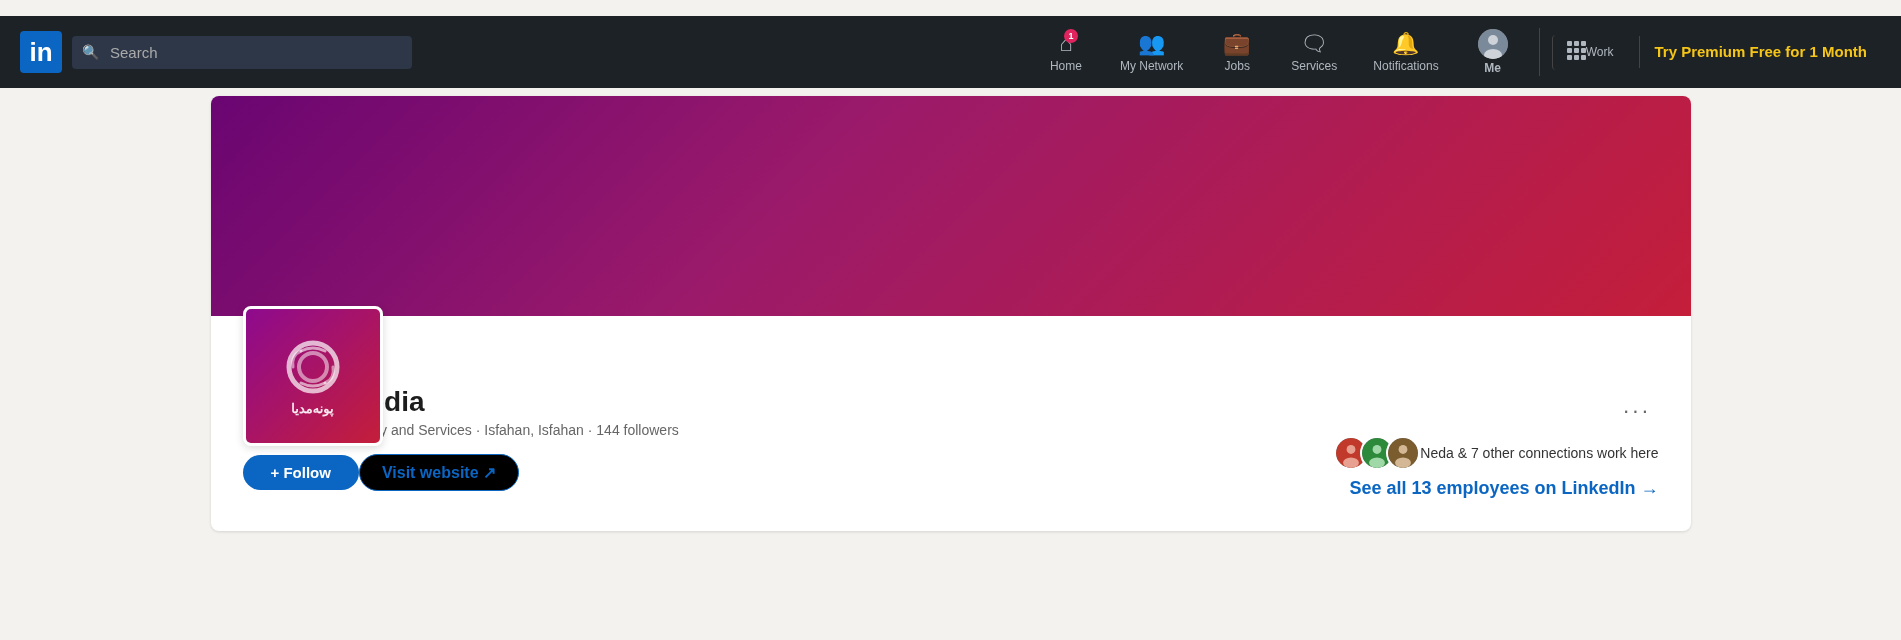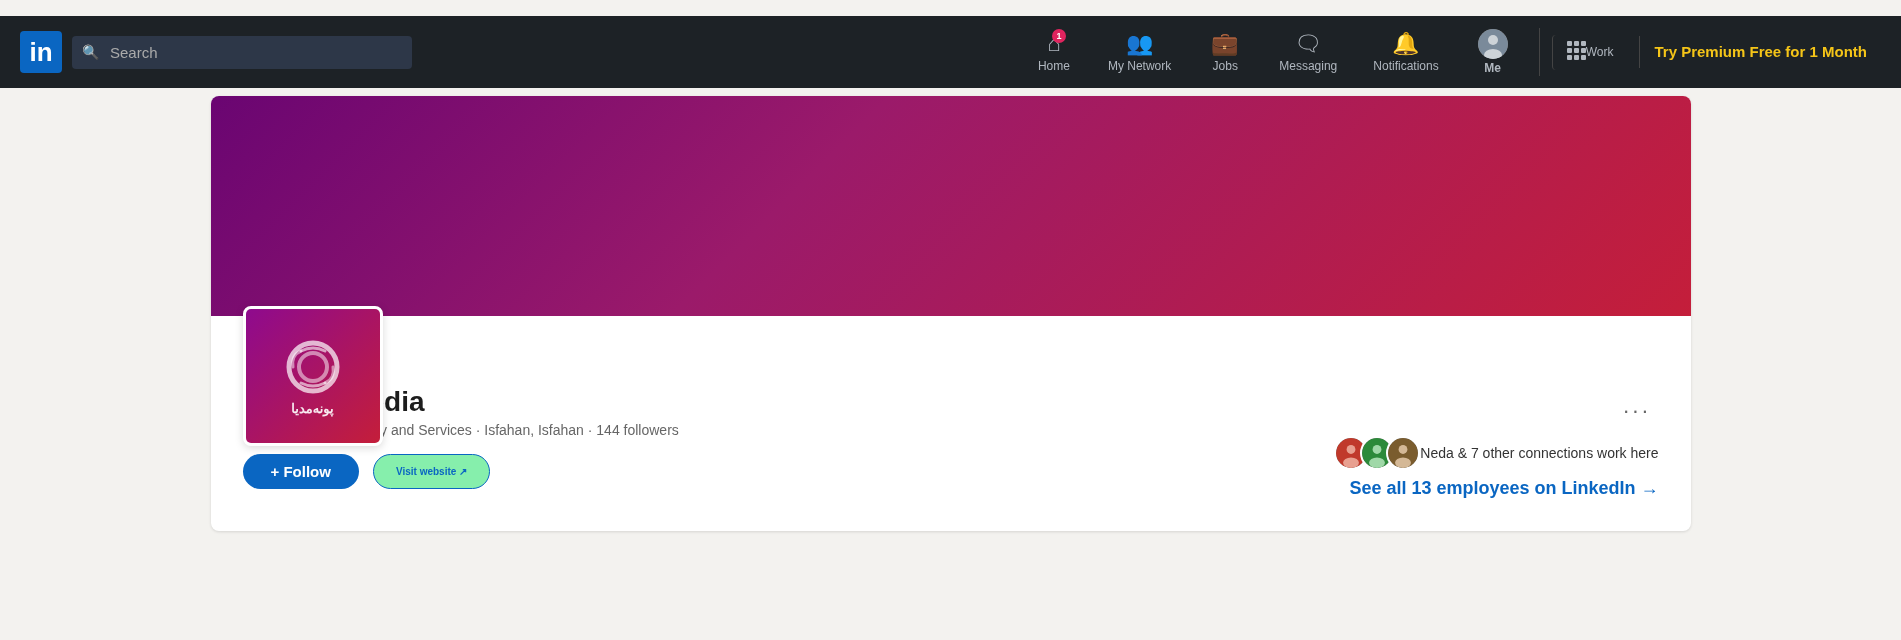--- a/index.html
+++ b/index.html
@@ -181,42 +181,43 @@
       color: #1d1d1d;
       margin-bottom: 4px;
     }
     .company-meta {
       font-size: 14px;
       color: #666;
       margin-bottom: 16px;
     }
     .company-actions {
       display: flex;
-      gap: 14px;
+      gap: 0;
+      align-items: center;
     }
     .btn-follow {
       background: #0a66c2;
       color: white;
       border: none;
       border-radius: 24px;
       padding: 9px 28px;
       font-size: 15px;
       font-weight: 600;
       cursor: pointer;
       display: flex;
       align-items: center;
       gap: 6px;
     }
     .btn-website {
-      background: #86efac;
+      background: #000000;
       color: #0a66c2;
       border: 1.5px solid #0a66c2;
       border-radius: 24px;
       padding: 8px 22px;
-      font-size: 10px;
+      font-size: 16px;
       font-weight: 600;
       cursor: pointer;
       display: flex;
       align-items: center;
       gap: 6px;
     }
     .company-right {
       display: flex;
       flex-direction: column;
       align-items: flex-end;
@@ -293,21 +294,21 @@
       <span class="nav-label">My Network</span>
     </div>
 
     <div class="nav-item">
       <span class="nav-icon">💼</span>
       <span class="nav-label">Jobs</span>
     </div>
 
     <div class="nav-item">
       <span class="nav-icon">🗨</span>
-      <span class="nav-label">Messaging</span>
+      <span class="nav-label">Services</span>
     </div>
 
     <div class="nav-item">
       <span class="nav-icon">🔔</span>
       <span class="nav-label">Notifications</span>
     </div>
 
     <div class="nav-item-me nav-item">
       <div class="me-avatar">
         <svg width="30" height="30" viewBox="0 0 30 30">

